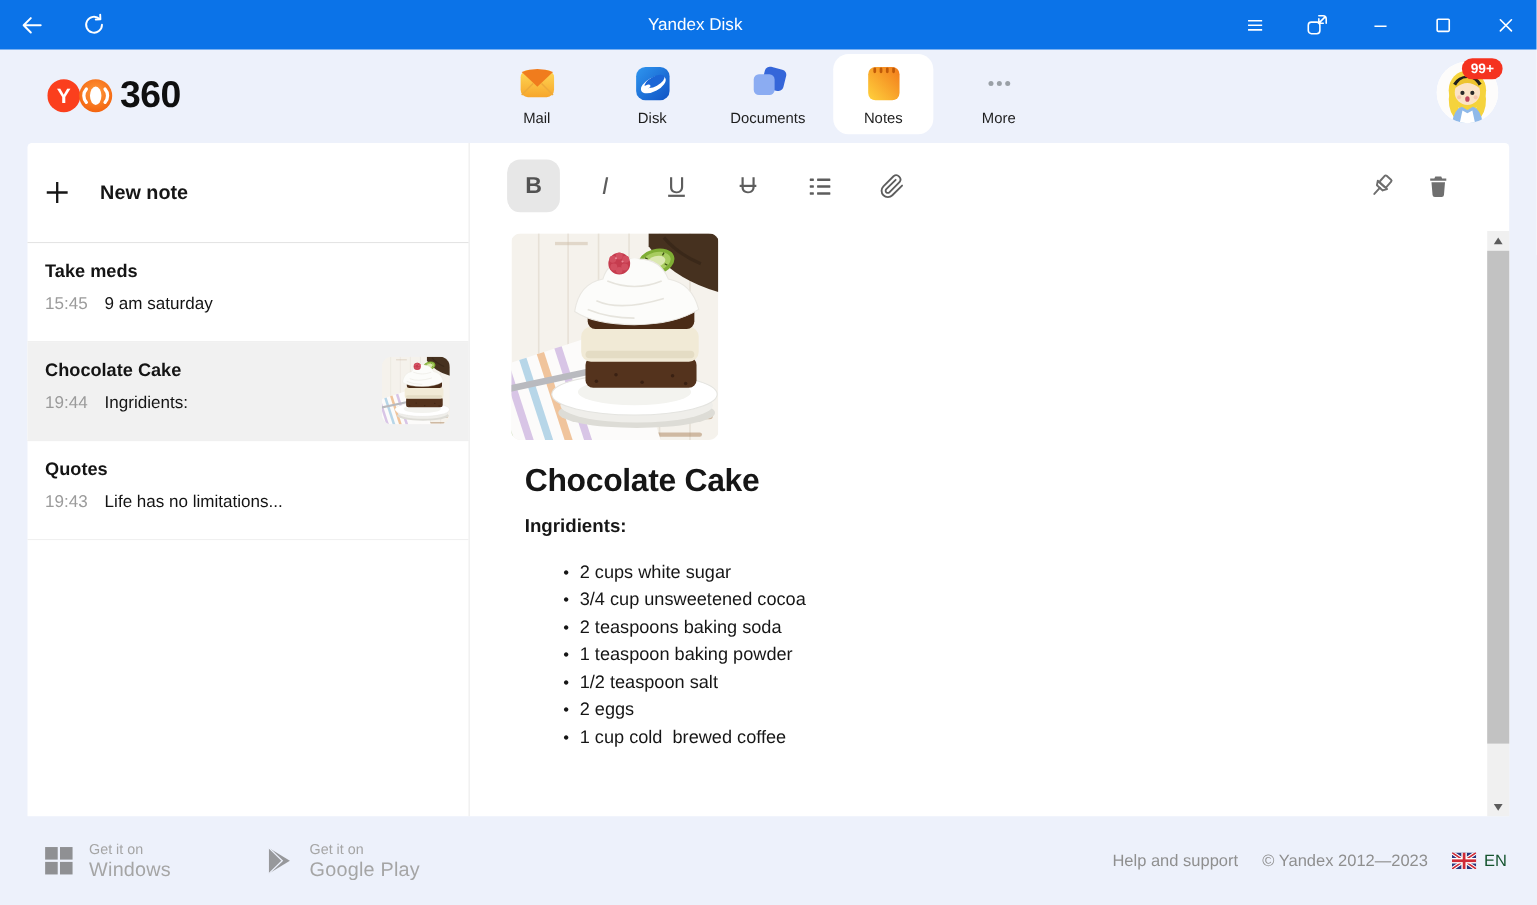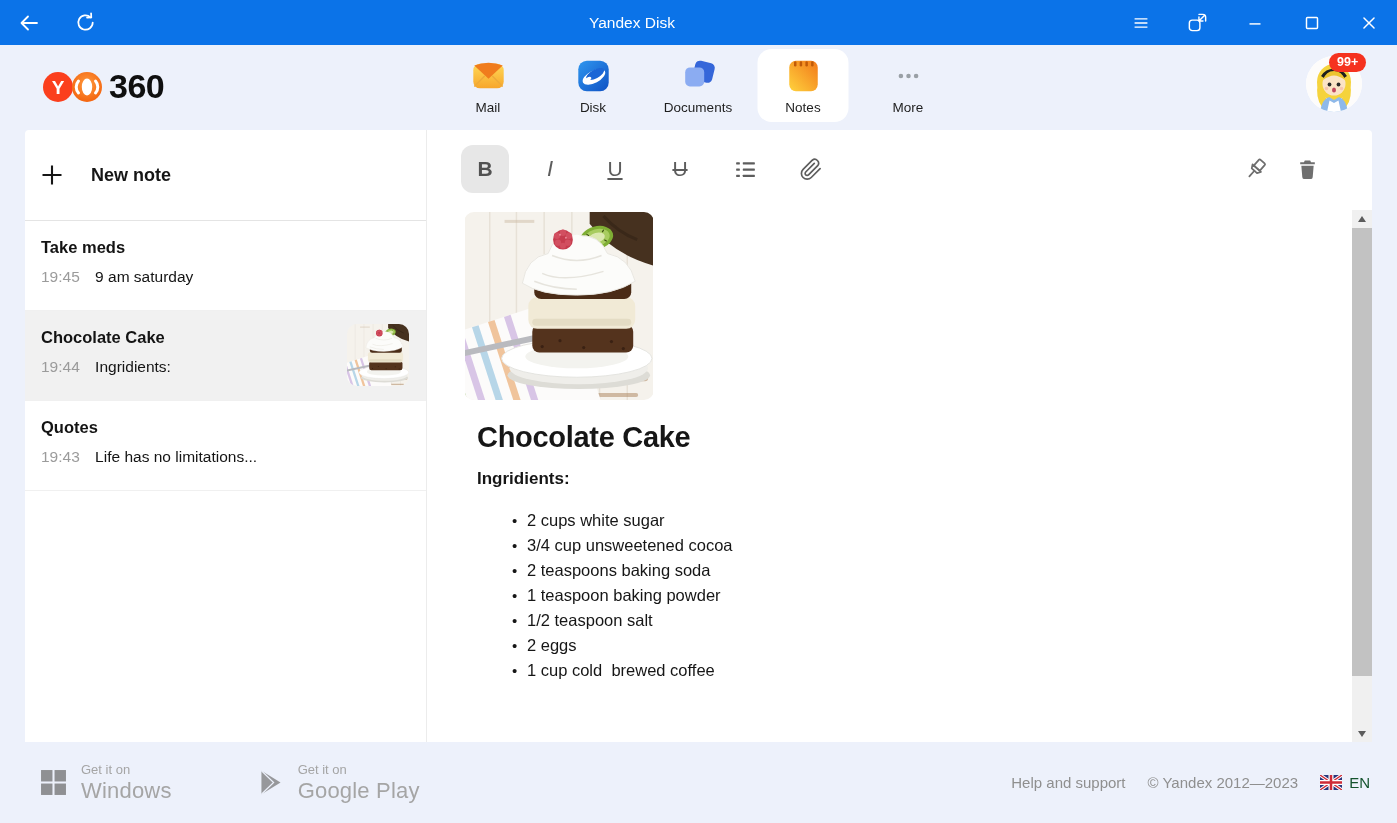--- a/index.html
+++ b/index.html
@@ -65,21 +65,21 @@
   .sb-arrow { position:absolute; left:0; width:20px; height:17px; display:flex; align-items:center; justify-content:center; }
   .sb-up { top:0; } .sb-down { bottom:0; }
   .tri-up { width:0; height:0; border-left:4.5px solid transparent; border-right:4.5px solid transparent; border-bottom:6px solid #5c5c5c; }
   .tri-down { width:0; height:0; border-left:4.5px solid transparent; border-right:4.5px solid transparent; border-top:6px solid #5c5c5c; }
   .sb-thumb { position:absolute; left:0; top:18px; width:20px; height:448px; background:#c2c2c2; }
   
   .footer { position:absolute; left:0; right:0; top:742px; bottom:0; display:flex; align-items:center; padding:0 27px; }
   .store-badge { display:flex; align-items:center; gap:14px; margin-right:86px; cursor:pointer; }
   .store-badge.first { margin-left:13px; }
   .sb-small { font-size:13px; color:#a5a5a5; margin-bottom:1px; }
-  .sb-big { font-size:22px; color:#a5a5a5; letter-spacing:0.2px;text-align:center; }
+  .sb-big { font-size:18px; color:#a5a5a5; letter-spacing:0.2px;text-align:center; }
   .footer-right { margin-left:auto; display:flex; align-items:center; gap:22px; font-size:15px; color:#8f8f8f; }
   .help-link { cursor:pointer; }
   .lang { display:flex; align-items:center; gap:7px; color:#14532d; cursor:pointer; }
   .hidden-defs { position:absolute; width:0; height:0; overflow:hidden; }
 </style>
 </head>
 <body>
 
 <svg class="hidden-defs" aria-hidden="true">
   <defs>
@@ -338,21 +338,21 @@
     <div class="new-note">
       <svg width="26" height="26" viewBox="0 0 26 26">
           <path d="M13 3.5v19M3.5 13h19" stroke="#161616" stroke-width="2.1" fill="none"></path>
         </svg>
       <span>New note</span>
     </div>
 
     <div class="note-item">
       <div class="ni-title">Take meds</div>
       <div class="ni-line2">
-        <span class="ni-time">19:45</span>
+        <span class="ni-time">15:45</span>
         <span class="ni-preview">9 am saturday</span>
       </div>
     </div>
 
     <div class="note-item selected">
       <div class="ni-title">Chocolate Cake</div>
       <div class="ni-line2">
         <span class="ni-time">19:44</span>
         <span class="ni-preview">Ingridients:</span>
       </div>

